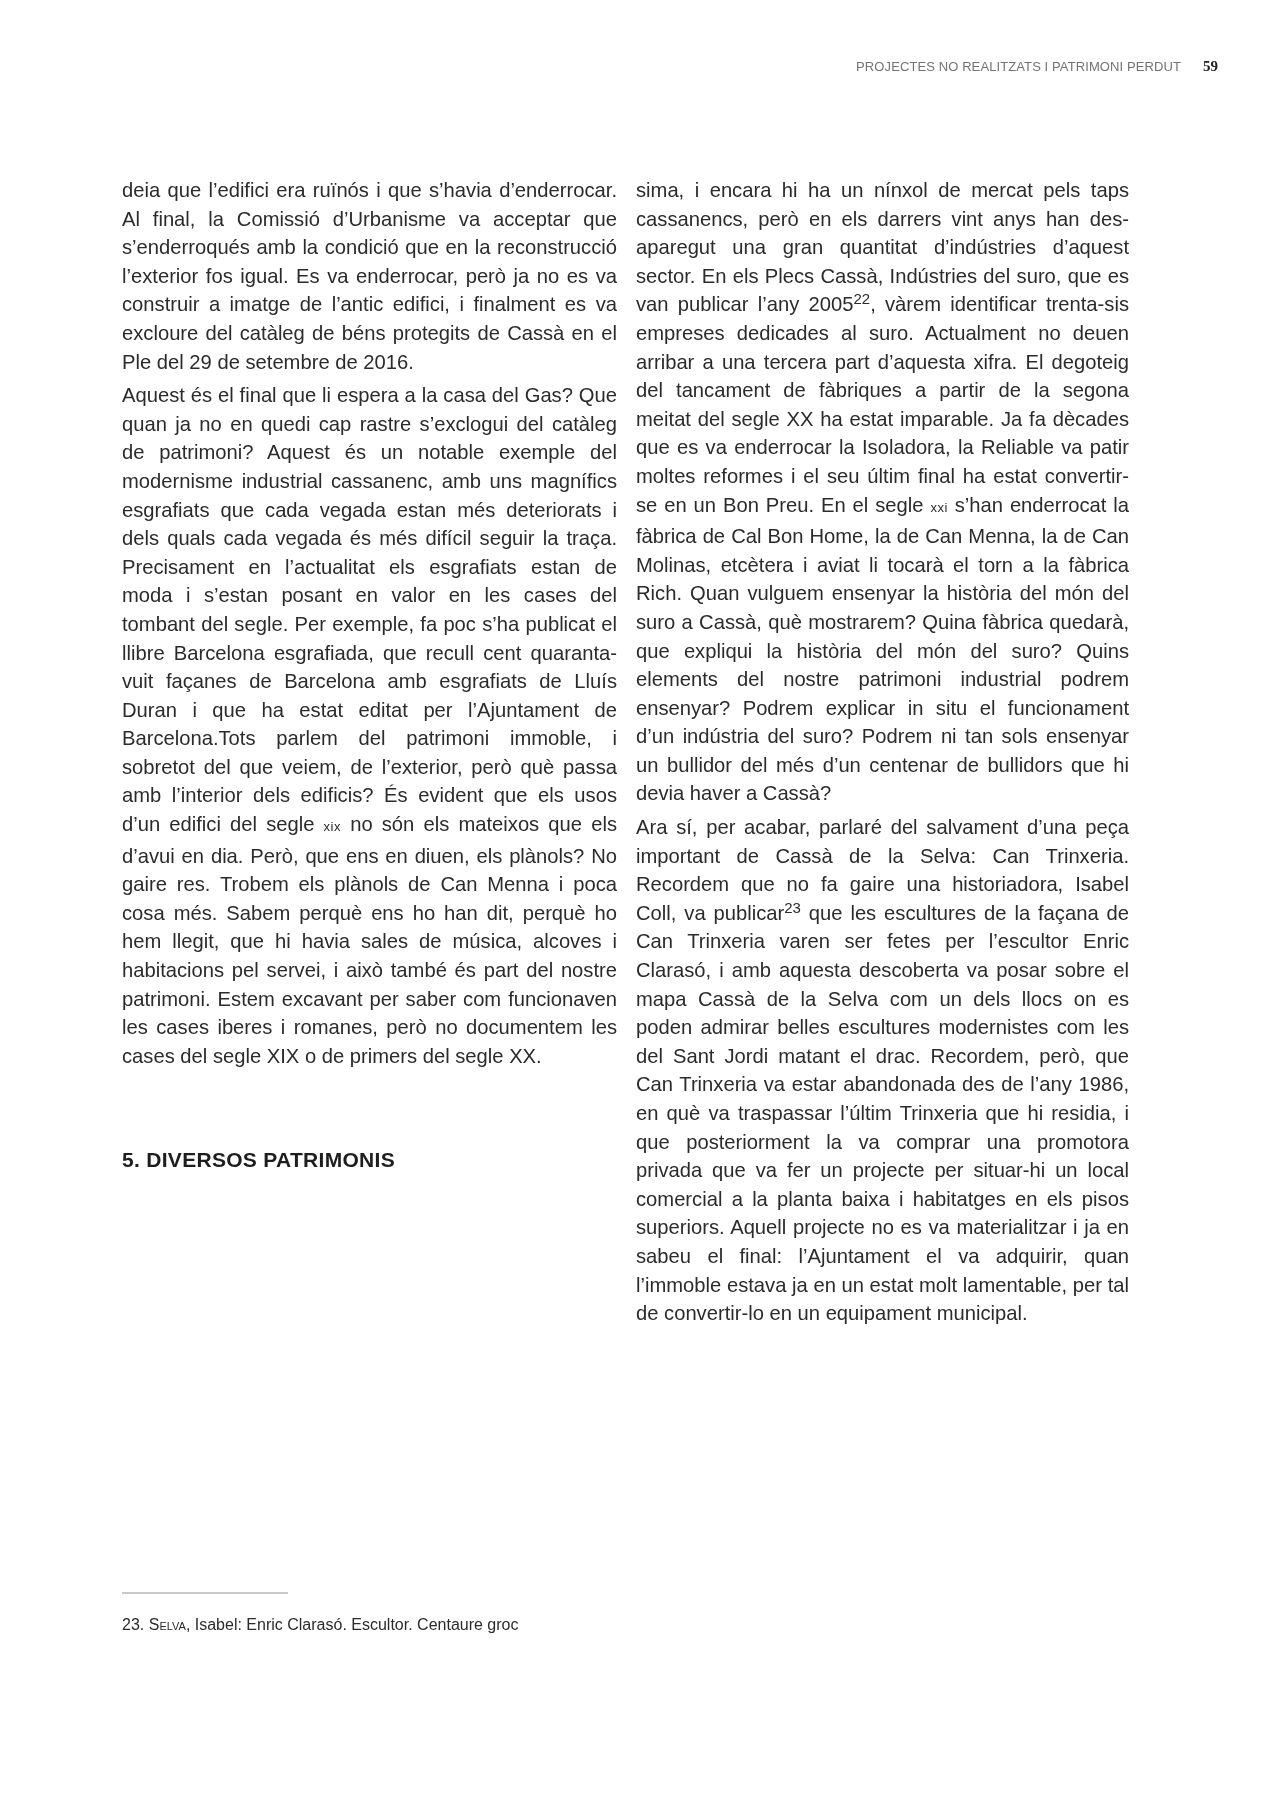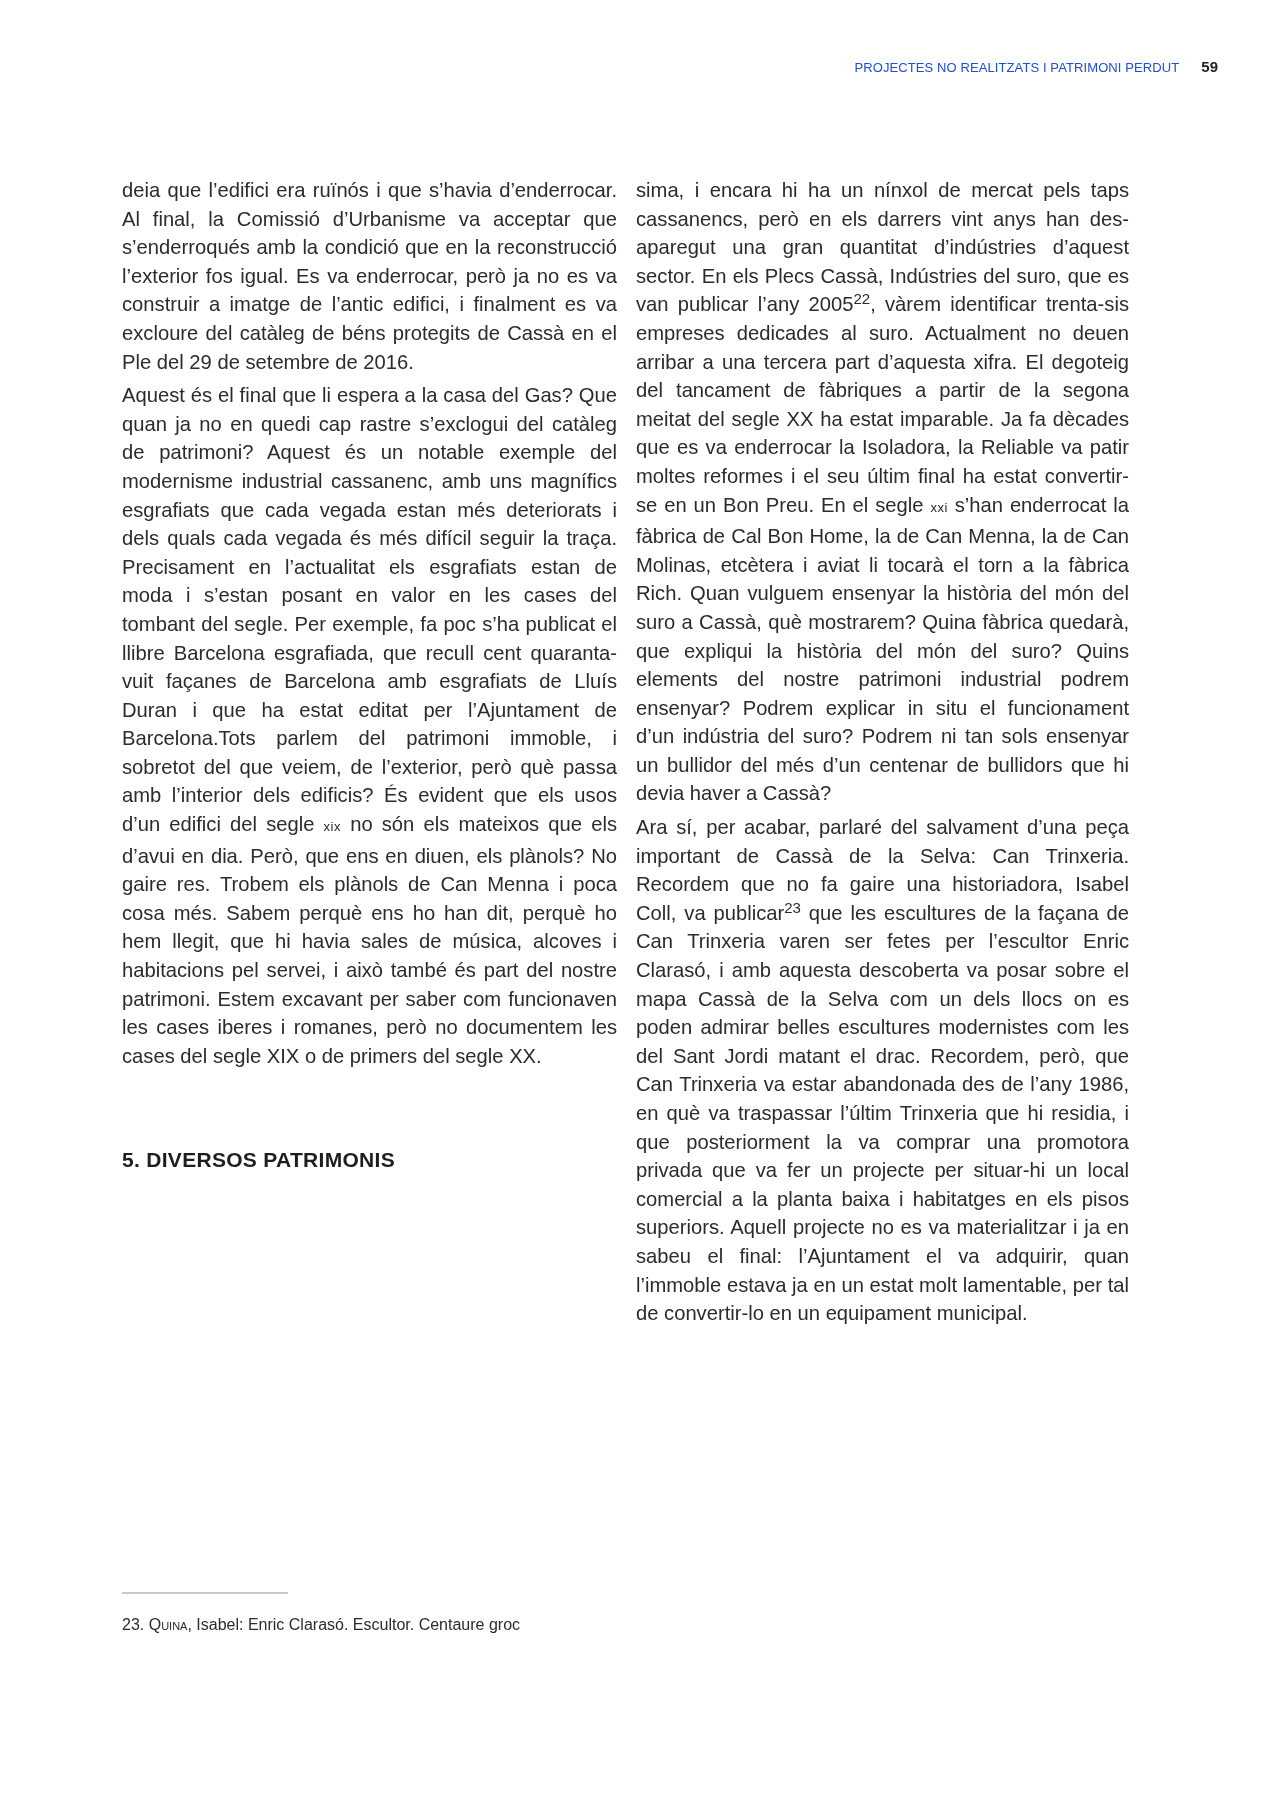--- a/index.html
+++ b/index.html
@@ -18,27 +18,28 @@
     .running-header {
       position: absolute;
       top: 58px;
       right: 54px;
       display: flex;
       align-items: baseline;
       gap: 22px;
     }
     .running-title {
       font-size: 13px;
-      color: #1d4ed8;
+      color: #737373;
       letter-spacing: 0.1px;
     }
     .page-number {
       font-size: 15px;
       font-weight: bold;
       color: #222;
+      font-family: Liberation Serif, serif;
     }
     .column {
       position: absolute;
       top: 176px;
       width: 495px;
       font-size: 20.2px;
       line-height: 28.6px;
       text-align: justify;
       hyphens: manual;
     }
@@ -101,15 +102,15 @@
 <section class="column col-right">
   <p><span>sima, i encara hi ha un nínxol de mercat pels taps cassanencs, però en els darrers vint anys han des­aparegut una gran quantitat d’indústries d’aquest sector. En els Plecs Cassà, Indústries del suro, que es van publicar l’any 2005</span><sup>22</sup><span>, vàrem identificar trenta-sis empreses dedicades al suro. Actualment no deuen arribar a una tercera part d’aquesta xifra. El degoteig del tancament de fàbriques a partir de la segona meitat del segle XX ha estat imparable. Ja fa dècades que es va enderrocar la Isoladora, la Reliable va patir moltes reformes i el seu últim final ha estat convertir-se en un Bon Preu. En el segle</span> <span class="sc">xxi</span> <span>s’han enderrocat la fàbrica de Cal Bon Home, la de Can Menna, la de Can Molinas, etcètera i aviat li tocarà el torn a la fàbrica Rich. Quan vulguem ensenyar la història del món del suro a Cassà, què mostrarem? Quina fàbrica quedarà, que expliqui la història del món del suro? Quins elements del nos­tre patrimoni industrial podrem ensenyar? Podrem explicar in situ el funcionament d’un indústria del suro? Podrem ni tan sols ensenyar un bullidor del més d’un centenar de bullidors que hi devia haver a Cassà?</span></p>
   <p><span>Ara sí, per acabar, parlaré del salvament d’una peça important de Cassà de la Selva: Can Trinxe­ria. Recordem que no fa gaire una historiadora, Isabel Coll, va publicar</span><sup>23</sup><span> que les escultures de la façana de Can Trinxeria varen ser fetes per l’es­cultor Enric Clarasó, i amb aquesta descoberta va posar sobre el mapa Cassà de la Selva com un dels llocs on es poden admirar belles escultures modernistes com les del Sant Jordi matant el drac. Recordem, però, que Can Trinxeria va estar aban­donada des de l’any 1986, en què va traspassar l’últim Trinxeria que hi residia, i que posteriorment la va comprar una promotora privada que va fer un projecte per situar-hi un local comercial a la plan­ta baixa i habitatges en els pisos superiors. Aquell projecte no es va materialitzar i ja en sabeu el final: l’Ajuntament el va adquirir, quan l’immoble estava ja en un estat molt lamentable, per tal de conver­tir-lo en un equipament municipal.</span></p>
 </section>
 
 <div class="footnote-rule"></div>
 
 <section class="footnotes">
   <div class="footnote">
     <span>23.</span>
-    <span class="fn-author">Quina</span><span>, Isabel: Enric Clarasó. Escultor. Centaure groc</span>
+    <span class="fn-author">Selva</span><span>, Isabel: Enric Clarasó. Escultor. Centaure groc</span>
   </div>
 </section>
 
 </body></html>

